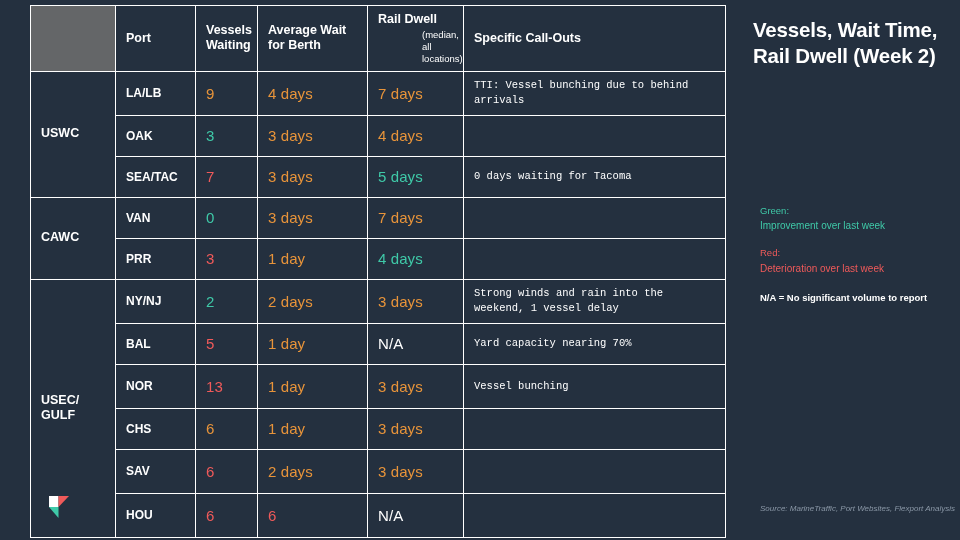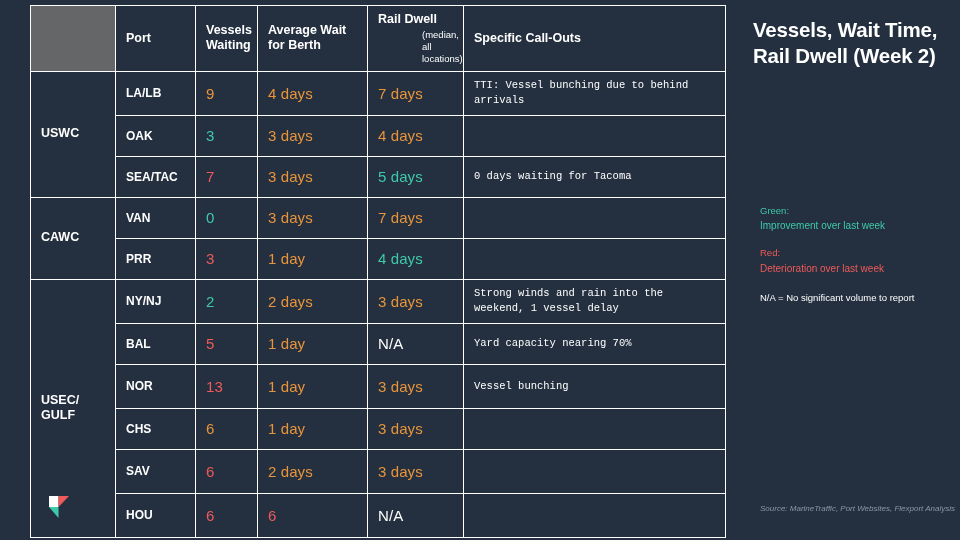--- a/index.html
+++ b/index.html
@@ -117,20 +117,21 @@
   .legend-term { font-size:9.5px; line-height:1.5; }
   .legend-desc { font-size:10px; line-height:1.5; }
   .lg-green  { color:#3fc9a8; }
   .lg-orange { color:#e8943a; }
   .lg-red    { color:#f05a5a; }
   #legend-na {
     font-size:9.5px;
     color:#ffffff;
     margin-top:15px;
     line-height:1.5;
+    font-weight:bold;
   }
   #source-note {
     position:absolute; left:10px; top:503px;
     width:200px;
     font-size:8px;
     font-style:italic;
     color:#8a97a6;
     line-height:1.4;
   }
 

